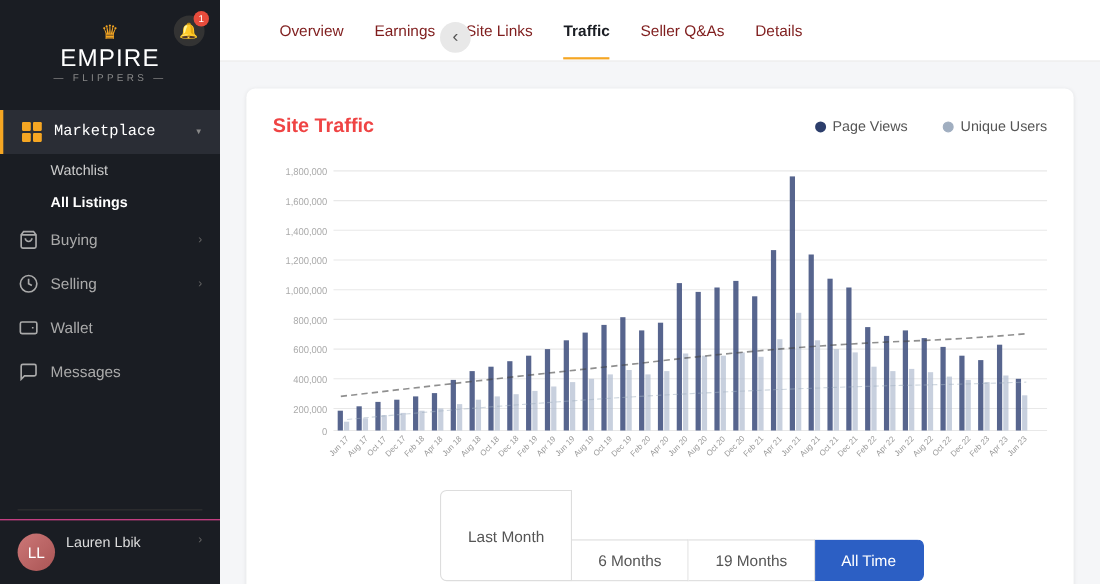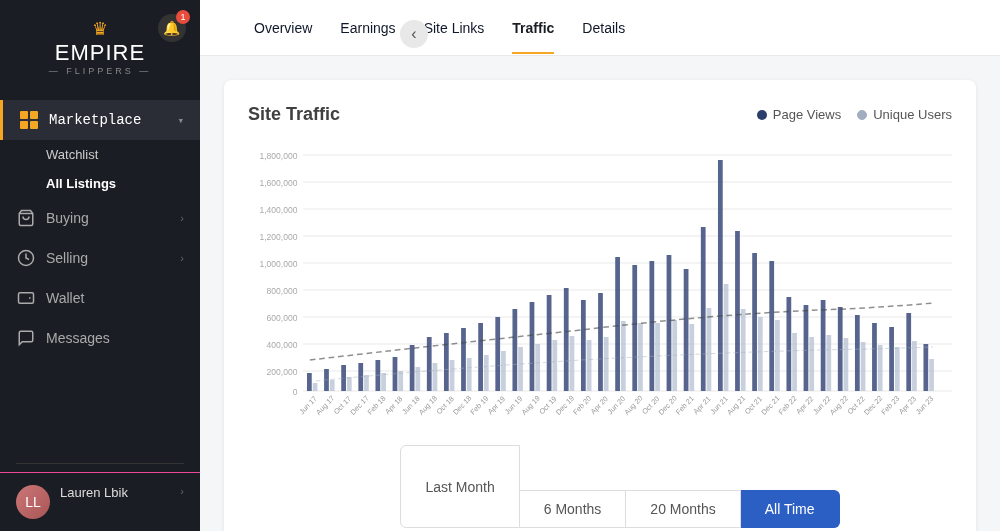--- a/index.html
+++ b/index.html
@@ -148,21 +148,21 @@
       display: flex;
       align-items: center;
       padding: 0 24px 0 40px;
       height: 56px;
       border-bottom: 1px solid #e8e8e8;
       position: relative;
     }
     .top-nav-item {
       padding: 18px 14px;
       font-size: 14px;
-      color: #0f172a;
+      color: #7f1d1d;
       cursor: pointer;
       position: relative;
       white-space: nowrap;
     }
     .top-nav-item.active {
       color: #1a1d23;
       font-weight: 600;
     }
     .top-nav-item.active::after {
       content: '';
@@ -190,27 +190,27 @@
 
     .chart-header {
       display: flex;
       align-items: center;
       justify-content: space-between;
       margin-bottom: 20px;
     }
     .chart-title {
       font-size: 18px;
       font-weight: 700;
-      color: #404040;
+      color: #ef4444;
       text-align: right;
     }
     .chart-legend {
       display: flex;
       align-items: center;
-      gap: 16px;
+      gap: 32px;
     }
     .legend-item {
       display: flex;
       align-items: center;
       gap: 6px;
       font-size: 13px;
       color: #555;
     }
     .legend-dot {
       width: 10px;
@@ -365,20 +365,23 @@
       <span>Overview</span>
     </div>
     <div class="top-nav-item">
       <span>Earnings</span>
     </div>
     <div class="top-nav-item">
       <span>Site Links</span>
     </div>
     <div class="top-nav-item active">
       <span>Traffic</span>
+    </div>
+    <div class="top-nav-item">
+      <span>Seller Q&amp;As</span>
     </div>
     <div class="top-nav-item">
       <span>Details</span>
     </div>
   </div>
 
   <div class="content-area">
     <div class="chart-card">
       <div class="chart-header">
         <div class="chart-title">Site Traffic</div>
@@ -569,18 +572,18 @@
           <text x="659" y="262" font-size="7.5" fill="#999" text-anchor="middle" transform="rotate(-45,659,262)">Dec 22</text>
           <text x="677" y="262" font-size="7.5" fill="#999" text-anchor="middle" transform="rotate(-45,677,262)">Feb 23</text>
           <text x="695" y="262" font-size="7.5" fill="#999" text-anchor="middle" transform="rotate(-45,695,262)">Apr 23</text>
           <text x="713" y="262" font-size="7.5" fill="#999" text-anchor="middle" transform="rotate(-45,713,262)">Jun 23</text>
         </svg>
       </div>
 
       <div class="time-filters">
         <button class="time-btn">Last Month</button>
         <button class="time-btn">6 Months</button>
-        <button class="time-btn">20 Months</button>
+        <button class="time-btn">19 Months</button>
         <button class="time-btn active">All Time</button>
       </div>
     </div>
   </div>
 </div>
 
 </body></html>

